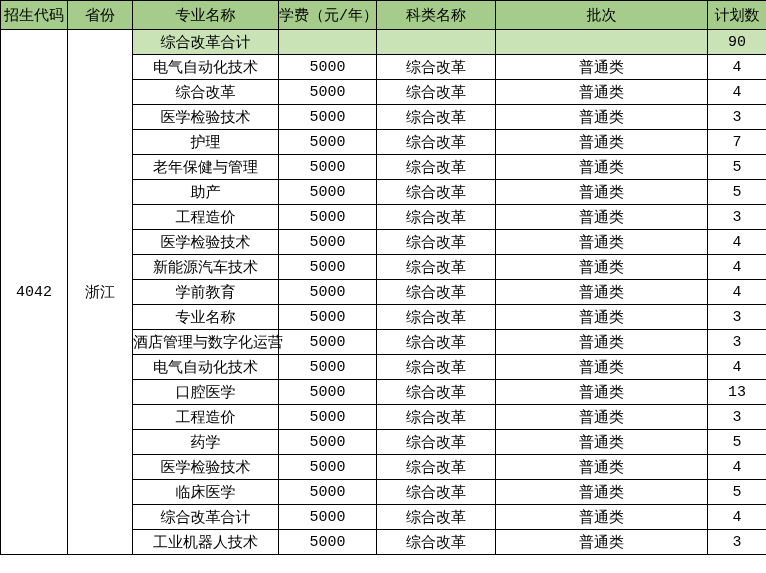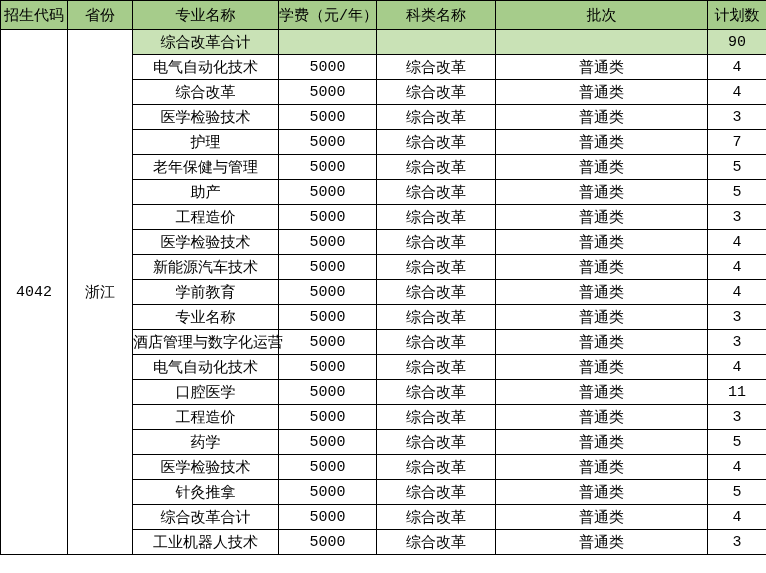--- a/index.html
+++ b/index.html
@@ -172,21 +172,21 @@
         <td data-name="tuition-cell">5000</td>
         <td data-name="category-cell">综合改革</td>
         <td data-name="batch-cell">普通类</td>
         <td data-name="plan-cell">4</td>
       </tr>
       <tr data-name="table-row">
         <td data-name="major-cell">口腔医学</td>
         <td data-name="tuition-cell">5000</td>
         <td data-name="category-cell">综合改革</td>
         <td data-name="batch-cell">普通类</td>
-        <td data-name="plan-cell">11</td>
+        <td data-name="plan-cell">13</td>
       </tr>
       <tr data-name="table-row">
         <td data-name="major-cell">工程造价</td>
         <td data-name="tuition-cell">5000</td>
         <td data-name="category-cell">综合改革</td>
         <td data-name="batch-cell">普通类</td>
         <td data-name="plan-cell">3</td>
       </tr>
       <tr data-name="table-row">
         <td data-name="major-cell">药学</td>
@@ -196,21 +196,21 @@
         <td data-name="plan-cell">5</td>
       </tr>
       <tr data-name="table-row">
         <td data-name="major-cell">医学检验技术</td>
         <td data-name="tuition-cell">5000</td>
         <td data-name="category-cell">综合改革</td>
         <td data-name="batch-cell">普通类</td>
         <td data-name="plan-cell">4</td>
       </tr>
       <tr data-name="table-row">
-        <td data-name="major-cell">针灸推拿</td>
+        <td data-name="major-cell">临床医学</td>
         <td data-name="tuition-cell">5000</td>
         <td data-name="category-cell">综合改革</td>
         <td data-name="batch-cell">普通类</td>
         <td data-name="plan-cell">5</td>
       </tr>
       <tr data-name="table-row">
         <td data-name="major-cell">综合改革合计</td>
         <td data-name="tuition-cell">5000</td>
         <td data-name="category-cell">综合改革</td>
         <td data-name="batch-cell">普通类</td>

